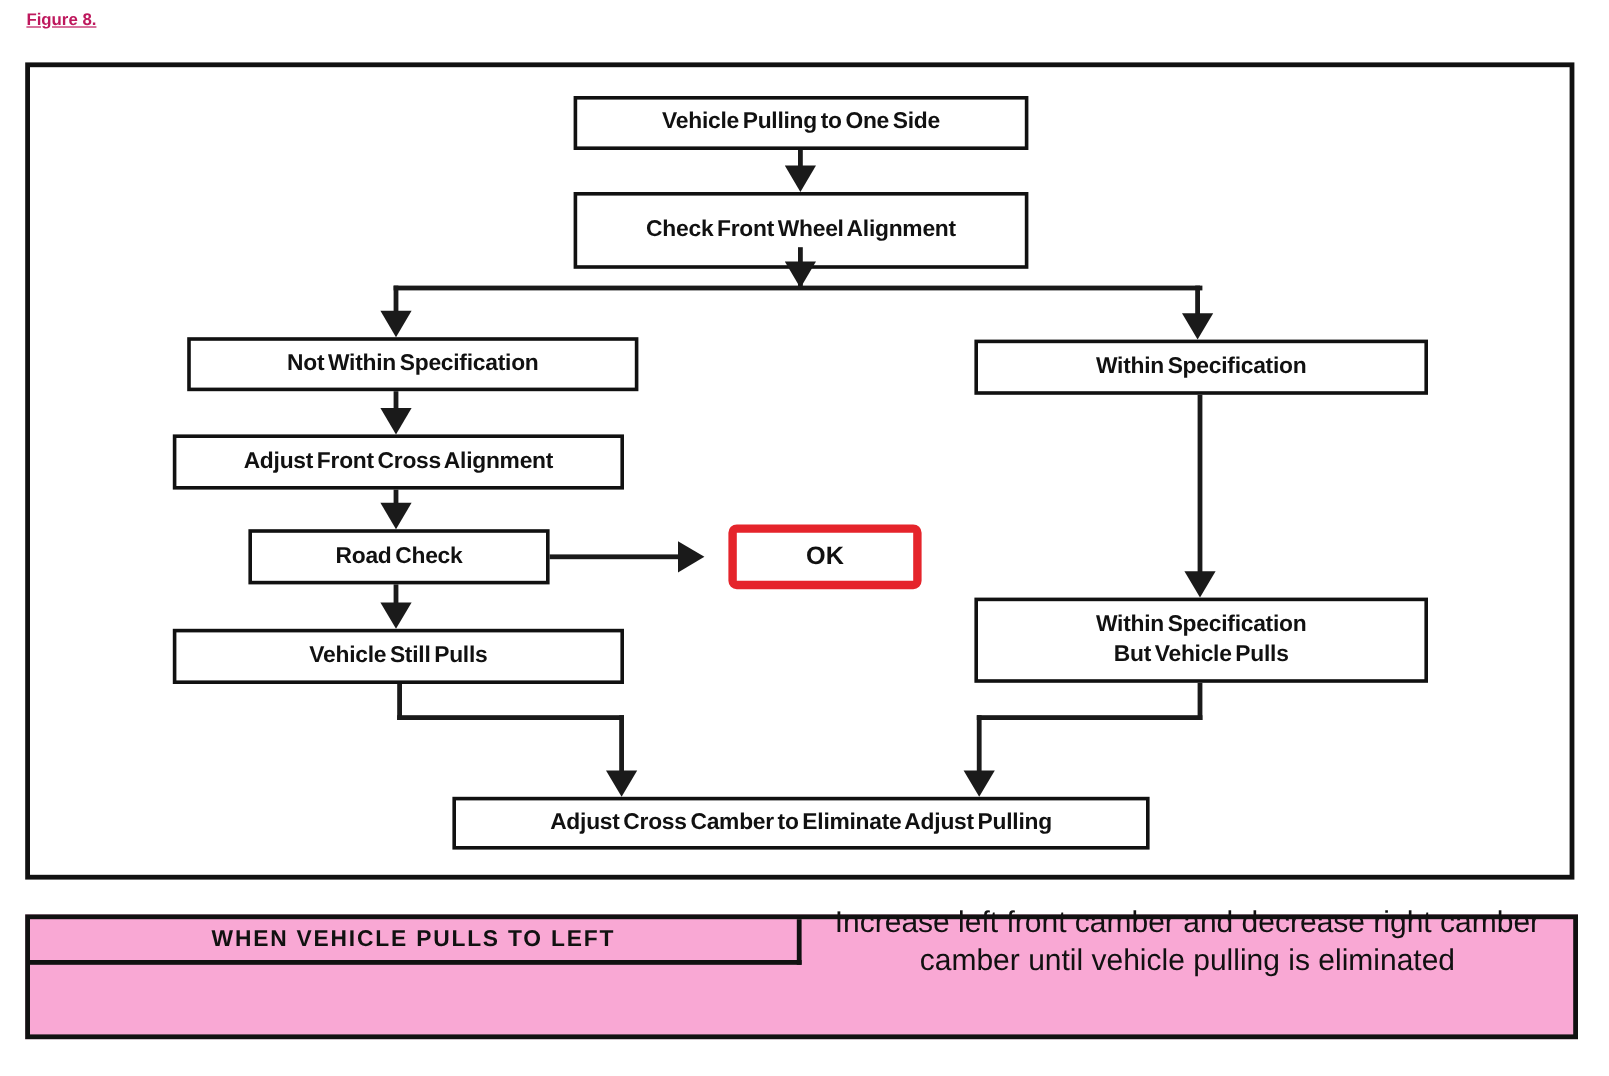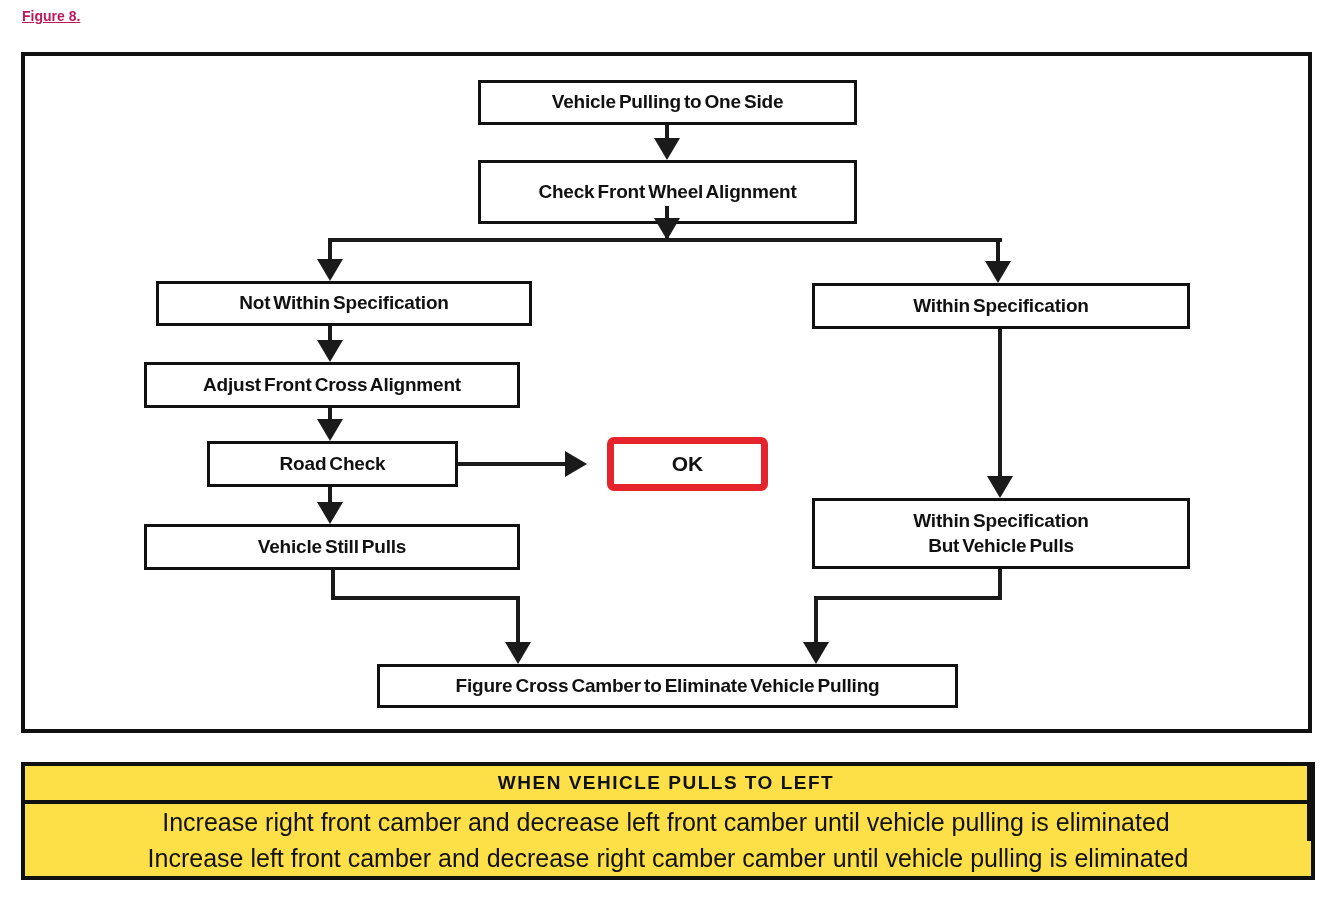--- a/index.html
+++ b/index.html
@@ -35,23 +35,23 @@
     border-left: 13px solid transparent; border-right: 13px solid transparent;
     border-top: 22px solid #1a1a1a;
   }
   .arrow-right {
     position: absolute; width: 0; height: 0;
     border-top: 13px solid transparent; border-bottom: 13px solid transparent;
     border-left: 22px solid #1a1a1a;
   }
 
   .camber-table {
-    position: absolute; left: 21px; top: 762px; width: 1294px; height: 118px;
-    border: 4px solid #111; background: #fde047;
-    display: grid; grid-template-columns: 1fr; grid-template-rows: 38px 1fr;
+    position: absolute; left: 21px; top: 762px; width: 1294px; height: 104px;
+    border: 4px solid #111; background: #f9a8d4;
+    display: grid; grid-template-columns: 1fr 1fr; grid-template-rows: 38px 1fr;
   }
   .camber-table .cell {
     display: flex; align-items: center; justify-content: center;
     text-align: center;
   }
   .camber-table .head {
     font-weight: bold; font-size: 19px; letter-spacing: 1.5px;
     border-bottom: 4px solid #111;
   }
   .camber-table .col-left { border-right: 4px solid #111; }
@@ -97,21 +97,21 @@
   <div class="node" style="left:812px; top:283px; width:378px; height:46px;">
     <span>Within Specification</span>
   </div>
 
   <div class="node" style="left:812px; top:498px; width:378px; height:71px; flex-direction:column;">
     <span>Within Specification</span>
     <span>But Vehicle Pulls</span>
   </div>
 
   <div class="node" style="left:377px; top:664px; width:581px; height:44px;">
-    <span>Figure Cross Camber to Eliminate Vehicle Pulling</span>
+    <span>Adjust Cross Camber to Eliminate Adjust Pulling</span>
   </div>
 
   <div class="vline" style="left:665px; top:125px; width:4px; height:16px;"></div>
   <div class="arrow-down" style="left:654px; top:138px;"></div>
 
   <div class="vline" style="left:665px; top:206px; width:4px; height:33px;"></div>
   <div class="arrow-down" style="left:654px; top:218px;"></div>
   <div class="hline" style="left:328px; top:238px; width:674px; height:4px;"></div>
 
   <div class="vline" style="left:328px; top:238px; width:4px; height:23px;"></div>
@@ -140,17 +140,16 @@
   <div class="vline" style="left:998px; top:329px; width:4px; height:148px;"></div>
   <div class="arrow-down" style="left:987px; top:476px;"></div>
 
   <div class="vline" style="left:998px; top:569px; width:4px; height:31px;"></div>
   <div class="hline" style="left:814px; top:596px; width:188px; height:4px;"></div>
   <div class="vline" style="left:814px; top:596px; width:4px; height:48px;"></div>
   <div class="arrow-down" style="left:803px; top:642px;"></div>
 
   <div class="camber-table">
     <div class="cell head col-left">WHEN VEHICLE PULLS TO LEFT</div>
-    <div class="cell body col-left">Increase right front camber and decrease left front camber until vehicle pulling is eliminated</div>
     <div class="cell body">Increase left front camber and decrease right camber camber until vehicle pulling is eliminated</div>
   </div>
 
 </div>
 
 </body></html>

